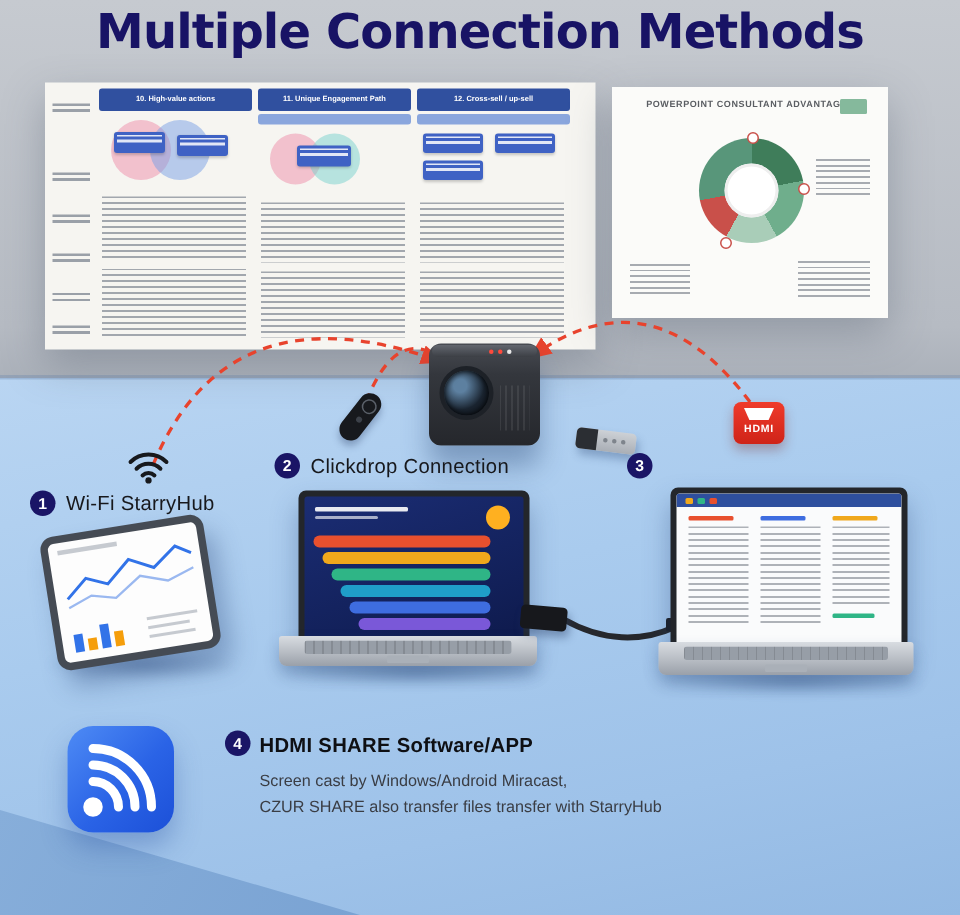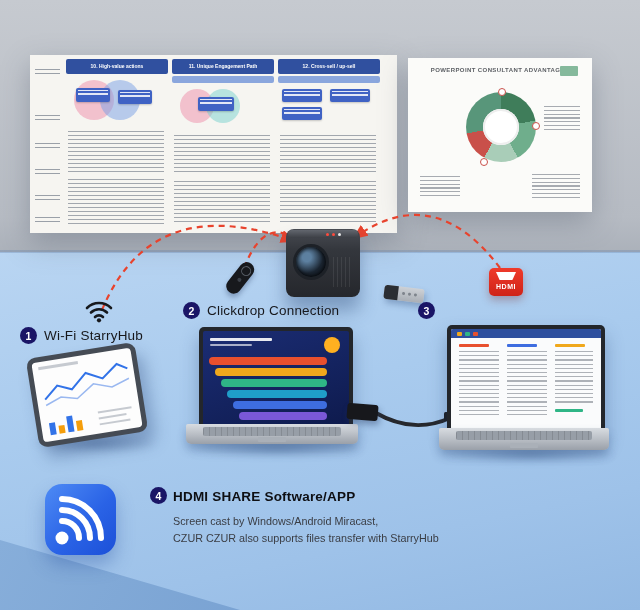--- a/index.html
+++ b/index.html
@@ -119,20 +119,21 @@
 </head>
 <body>
 
 <div class="canvas">
 
   <div class="wall"></div>
   <div class="table"></div>
   <div class="table-seam"></div>
   <div class="table-front"></div>
 
+  <div class="title">Multiple Connection Methods</div>
 
   <div class="slide slide-left">
     <div class="gutter-line" style="top:14px"></div>
     <div class="gutter-line" style="top:60px"></div>
     <div class="gutter-line" style="top:88px"></div>
     <div class="gutter-line" style="top:114px"></div>
     <div class="gutter-line" style="top:140px"></div>
     <div class="gutter-line" style="top:162px"></div>
 
     <div class="pcol" style="left:36px">
@@ -333,18 +334,18 @@
       <path d="M 17 15 A 39 39 0 0 1 56 54" fill="none" stroke="#ffffff" stroke-width="6" stroke-linecap="round"></path>
     </svg>
   </div>
 
   <div class="software">
     <span class="badge">4</span>
     <div>
       <div class="stitle">HDMI SHARE Software/APP</div>
       <div class="slines">
         <div class="sline">Screen cast by Windows/Android Miracast,</div>
-        <div class="sline">CZUR CZUR also supports files transfer with StarryHub</div>
+        <div class="sline">CZUR SHARE also transfer files transfer with StarryHub</div>
       </div>
     </div>
   </div>
 
 </div>
 
 </body></html>

